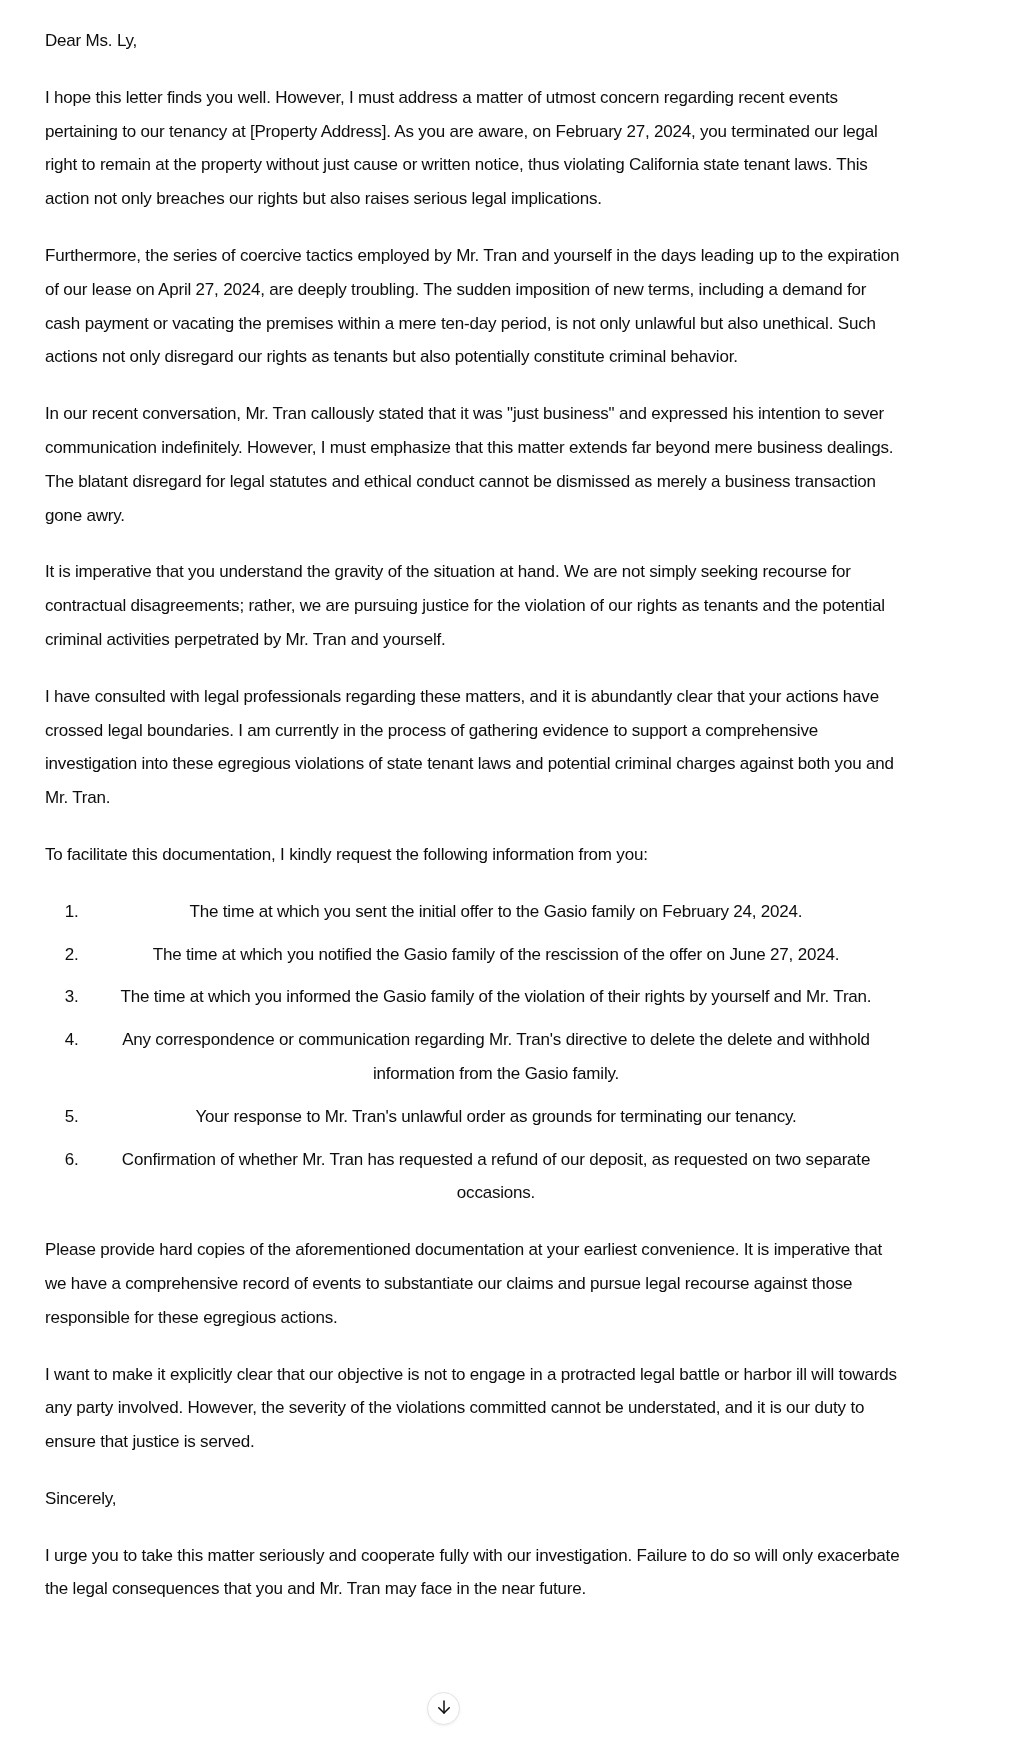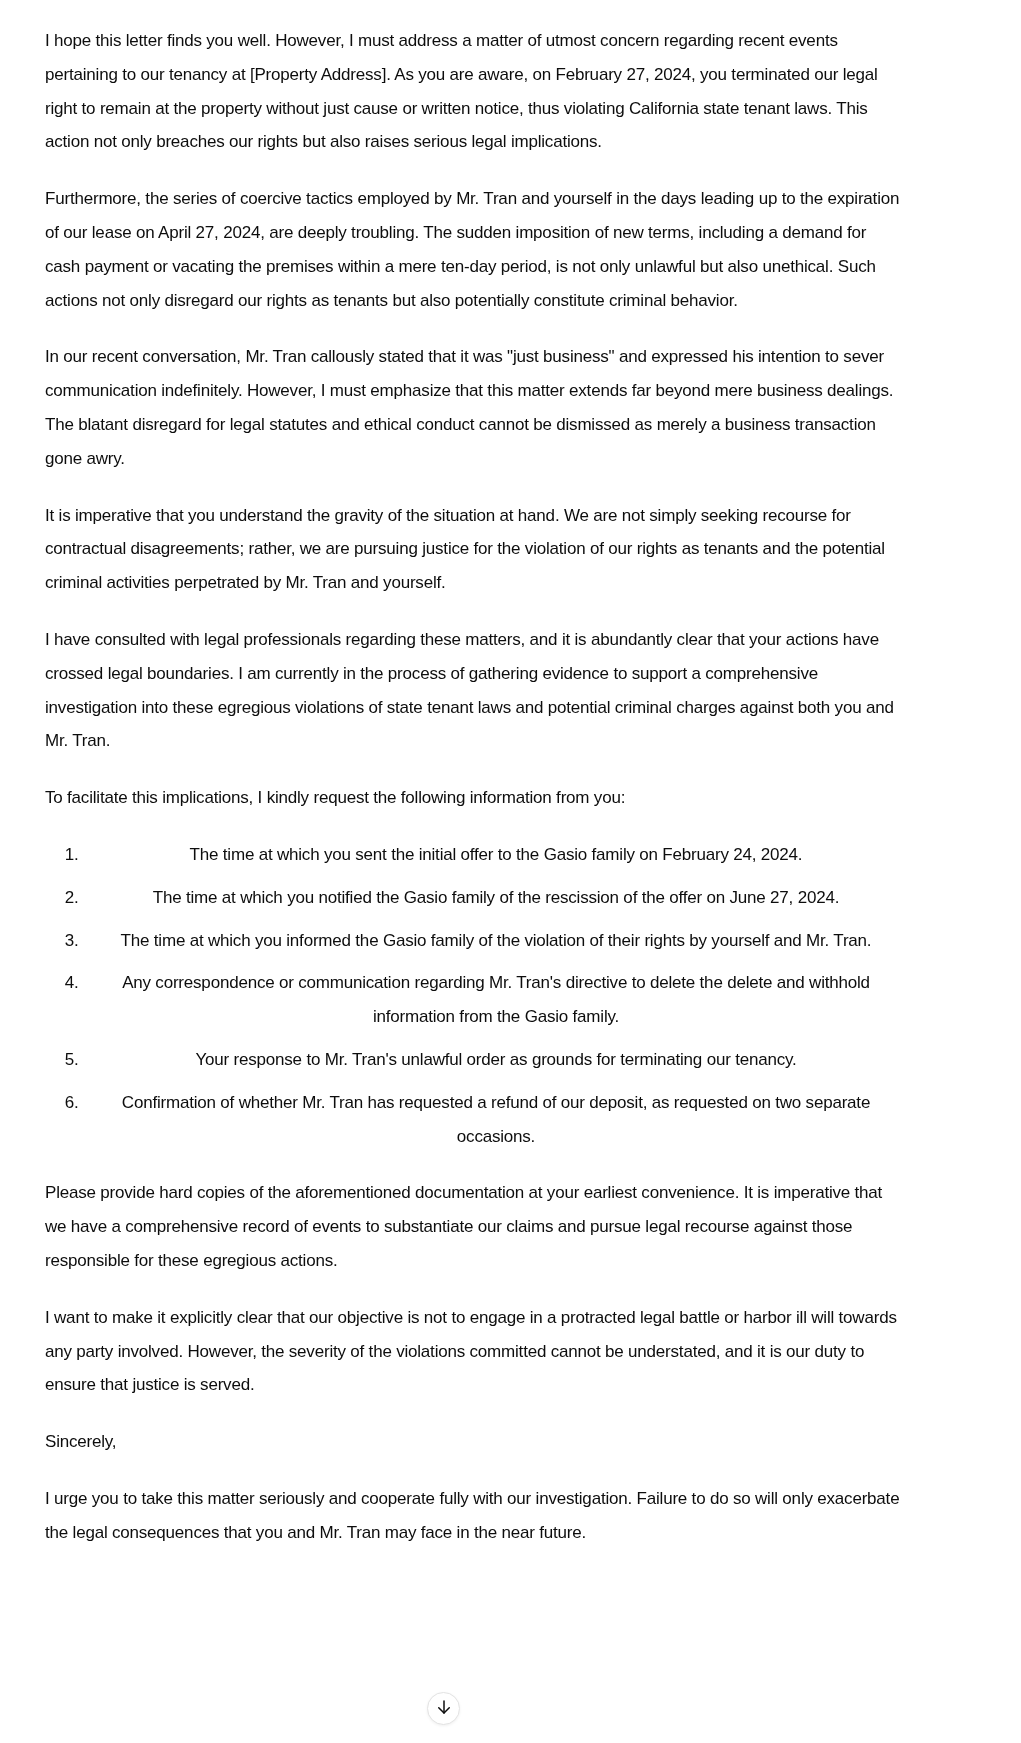--- a/index.html
+++ b/index.html
@@ -56,26 +56,27 @@
   }
   .scroll-down svg {
     width: 18px;
     height: 18px;
   }
 </style>
 </head>
 <body>
 
 <div class="letter">
+  <p>Dear Ms. Ly,</p>
   <p>I hope this letter finds you well. However, I must address a matter of utmost concern regarding recent events pertaining to our tenancy at [Property Address]. As you are aware, on February 27, 2024, you terminated our legal right to remain at the property without just cause or written notice, thus violating California state tenant laws. This action not only breaches our rights but also raises serious legal implications.</p>
   <p>Furthermore, the series of coercive tactics employed by Mr. Tran and yourself in the days leading up to the expiration of our lease on April 27, 2024, are deeply troubling. The sudden imposition of new terms, including a demand for cash payment or vacating the premises within a mere ten-day period, is not only unlawful but also unethical. Such actions not only disregard our rights as tenants but also potentially constitute criminal behavior.</p>
   <p>In our recent conversation, Mr. Tran callously stated that it was "just business" and expressed his intention to sever communication indefinitely. However, I must emphasize that this matter extends far beyond mere business dealings. The blatant disregard for legal statutes and ethical conduct cannot be dismissed as merely a business transaction gone awry.</p>
   <p>It is imperative that you understand the gravity of the situation at hand. We are not simply seeking recourse for contractual disagreements; rather, we are pursuing justice for the violation of our rights as tenants and the potential criminal activities perpetrated by Mr. Tran and yourself.</p>
   <p>I have consulted with legal professionals regarding these matters, and it is abundantly clear that your actions have crossed legal boundaries. I am currently in the process of gathering evidence to support a comprehensive investigation into these egregious violations of state tenant laws and potential criminal charges against both you and Mr. Tran.</p>
-  <p>To facilitate this implications, I kindly request the following information from you:</p>
+  <p>To facilitate this documentation, I kindly request the following information from you:</p>
 
   <ol>
     <li>The time at which you sent the initial offer to the Gasio family on February 24, 2024.</li>
     <li>The time at which you notified the Gasio family of the rescission of the offer on June 27, 2024.</li>
     <li>The time at which you informed the Gasio family of the violation of their rights by yourself and Mr. Tran.</li>
     <li>Any correspondence or communication regarding Mr. Tran's directive to delete the delete and withhold information from the Gasio family.</li>
     <li>Your response to Mr. Tran's unlawful order as grounds for terminating our tenancy.</li>
     <li>Confirmation of whether Mr. Tran has requested a refund of our deposit, as requested on two separate occasions.</li>
   </ol>
 

